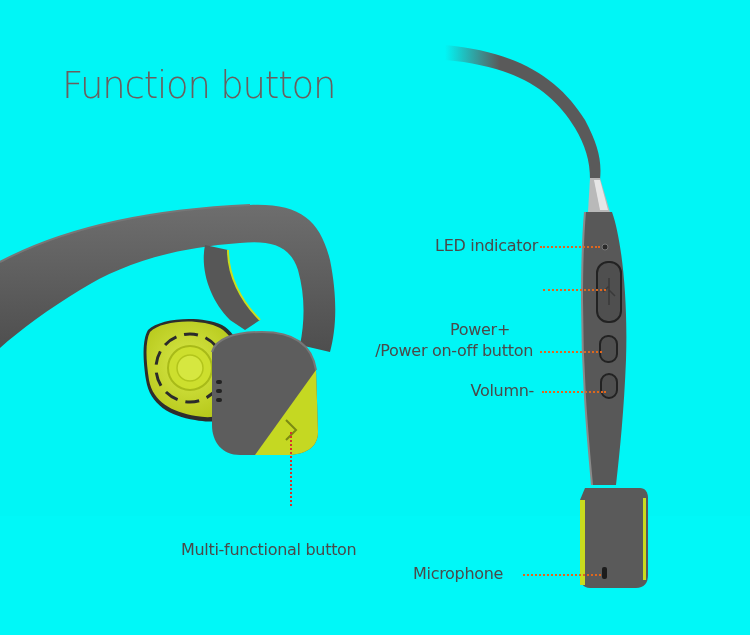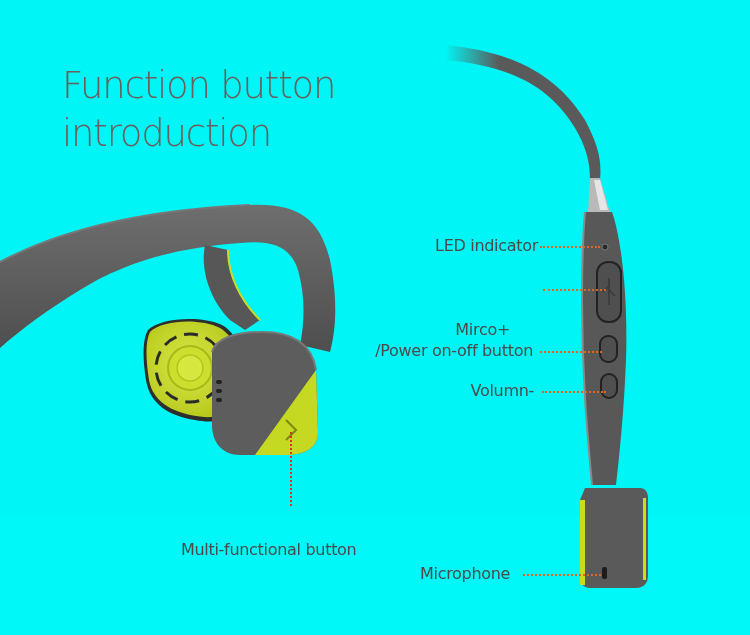--- a/index.html
+++ b/index.html
@@ -81,33 +81,32 @@
 
       <path d="M585,488 L640,488 C645,488 648,492 648,498 L648,575 C648,583 644,588 636,588 L590,588 C583,588 580,583 580,575 L580,500 Z" fill="#5a5a5a"></path>
       <path d="M580,500 L585,500 L585,585 L580,585 Z" fill="#c9dc1e"></path>
       <path d="M643,498 L646,498 L646,580 L643,580 Z" fill="#c9dc1e"></path>
       <rect x="602" y="567" width="5" height="12" rx="2" fill="#1c1c1c"></rect>
     </g>
   </svg>
 
   <div class="title">
     <span>Function button</span>
-    <span>introduction</span>
   </div>
 
   <div class="label right" style="right:212px; top:237px;">LED indicator</div>
   <div class="leader" style="left:540px; top:246px; width:60px;"></div>
 
   <div class="leader" style="left:543px; top:289px; width:63px;"></div>
 
-  <div class="label right" style="right:240px; top:321px;">Mirco+</div>
+  <div class="label right" style="right:240px; top:321px;">Power+</div>
   <div class="label right" style="right:217px; top:342px;">/Power on-off button</div>
   <div class="leader" style="left:540px; top:351px; width:62px;"></div>
 
   <div class="label right" style="right:216px; top:382px;">Volumn-</div>
   <div class="leader" style="left:542px; top:391px; width:64px;"></div>
 
   <div class="vleader" style="left:290px; top:432px; height:74px;"></div>
   <div class="label" style="left:181px; top:517px;margin-top:24px;">Multi-functional button</div>
 
-  <div class="label" style="left:413px; top:565px;margin-left:7px;">Microphone</div>
+  <div class="label" style="left:413px; top:565px;">Microphone</div>
   <div class="leader" style="left:523px; top:574px; width:78px;"></div>
 </div>
 
 </body></html>

